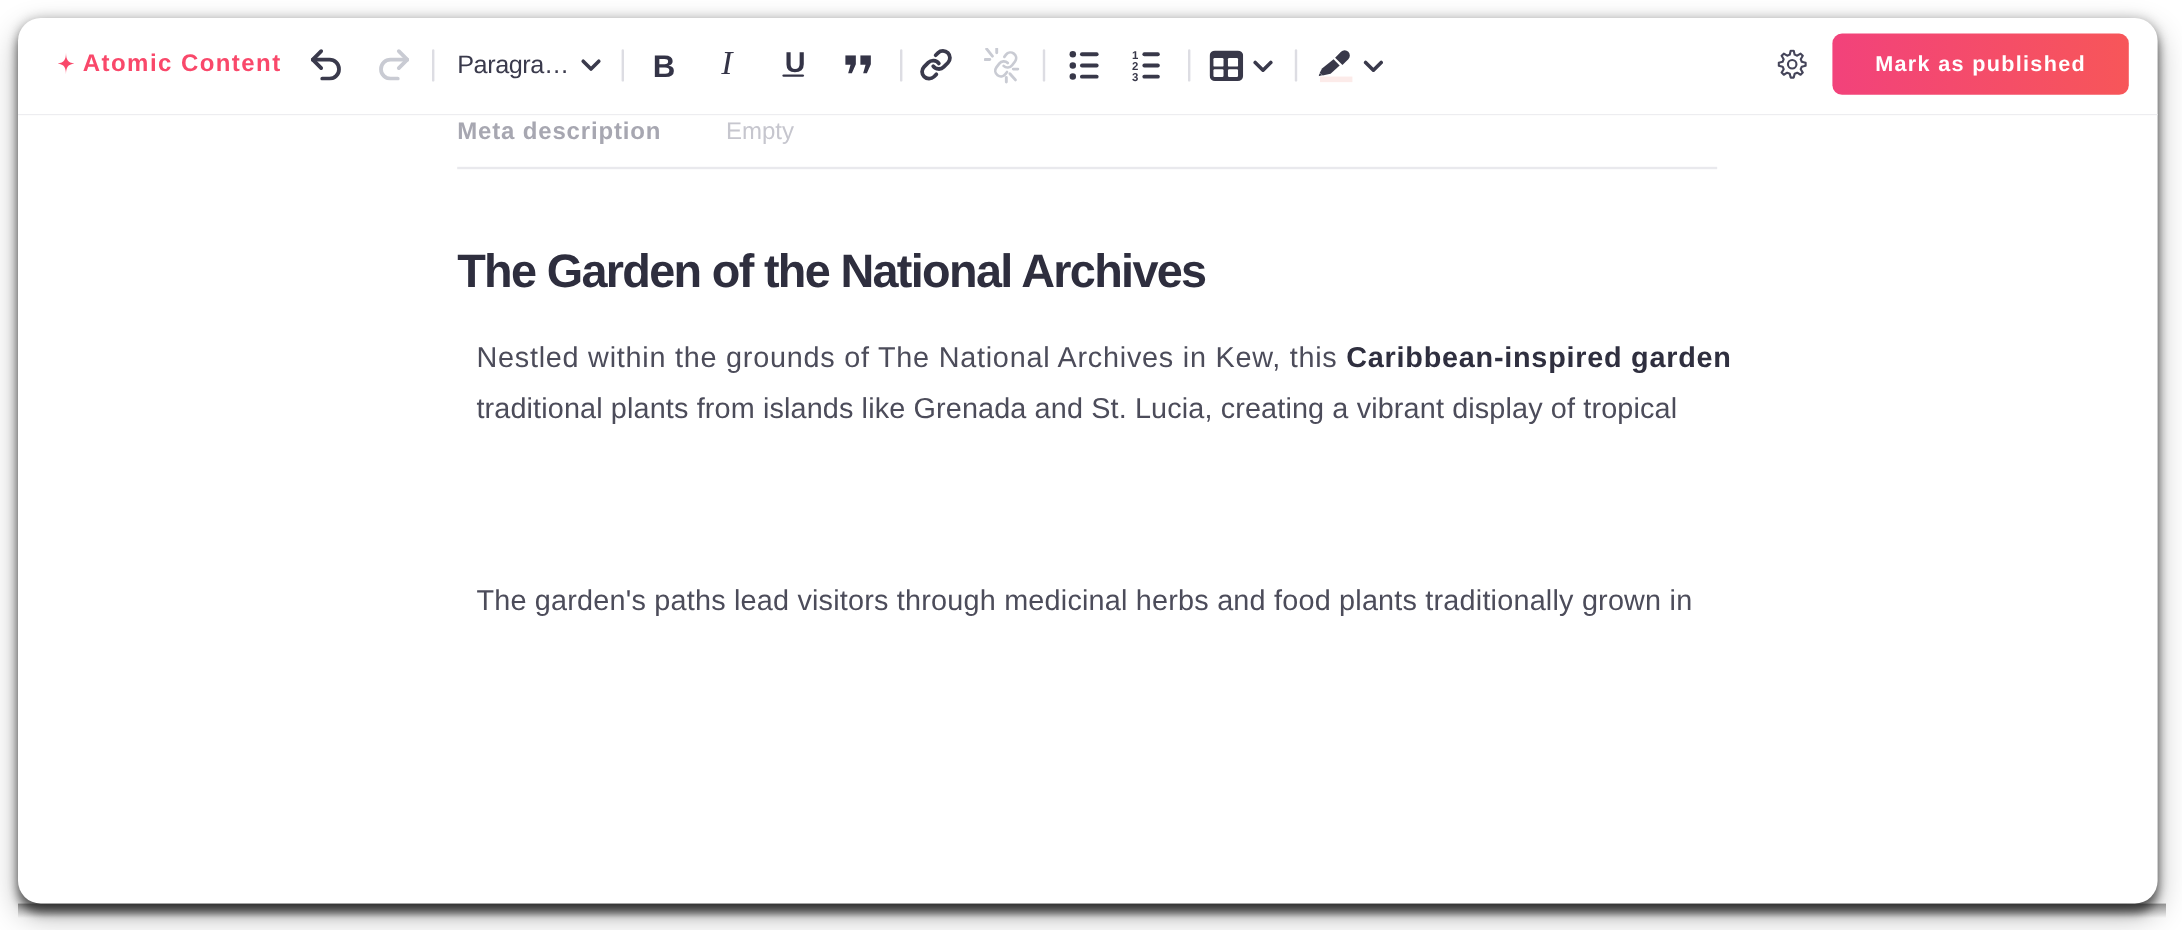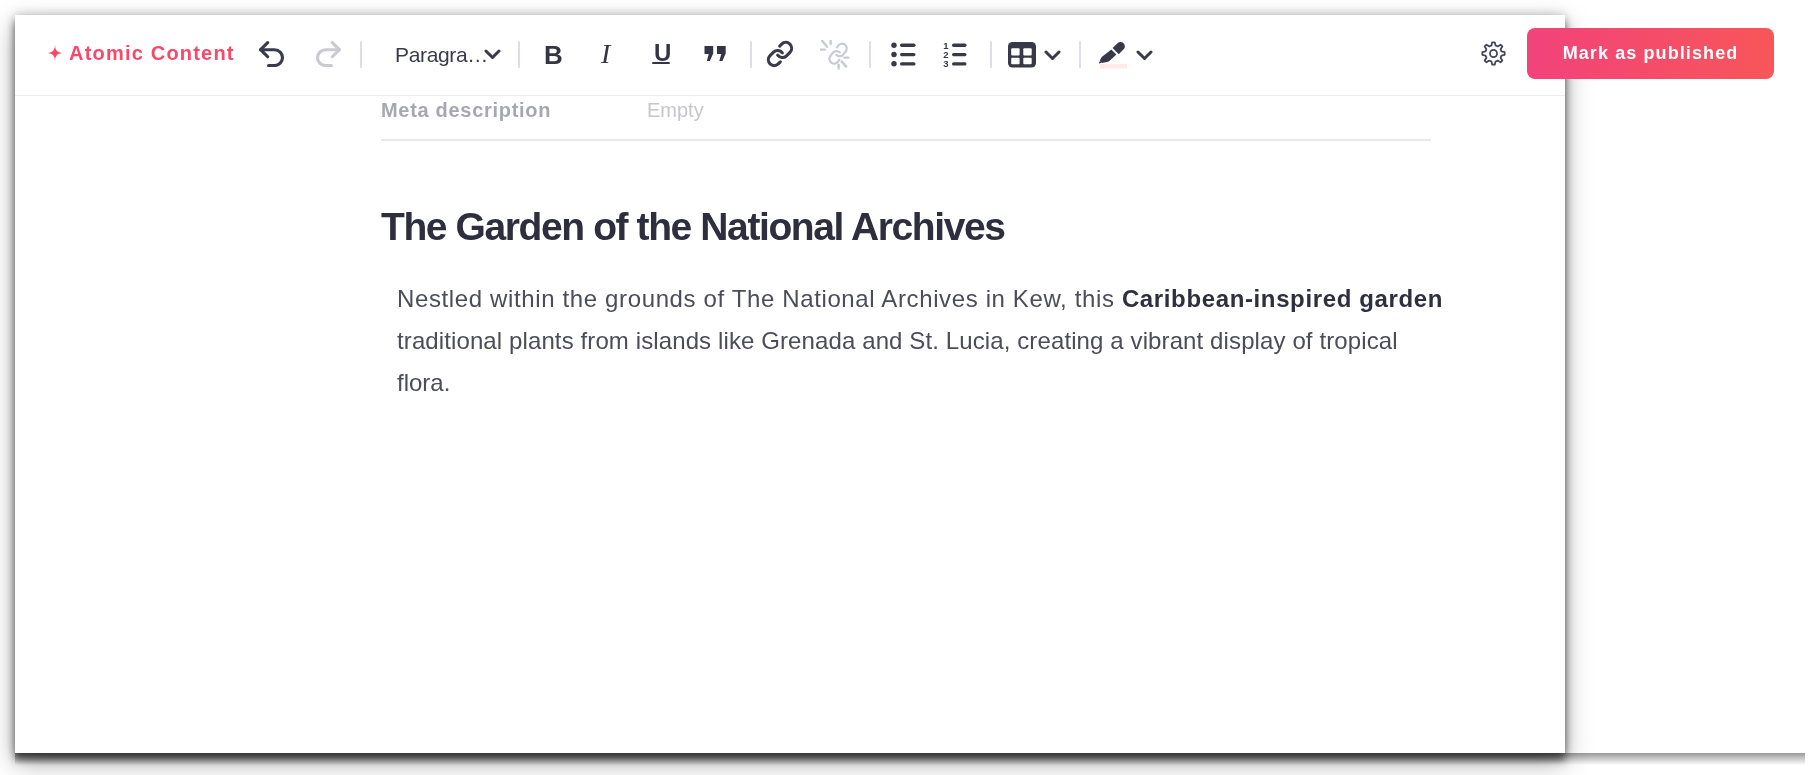--- a/index.html
+++ b/index.html
@@ -1,29 +1,29 @@
 <!DOCTYPE html>
 <html><head>
 <meta charset="utf-8">
 <style>
   html,body{margin:0;padding:0;}
   body{width:1818px;height:775px;background:#fff;overflow:hidden;font-family:"Liberation Sans",sans-serif;}
-  .card{position:absolute;left:15px;top:15px;width:1550px;height:738px;background:#fff;
-        box-shadow:0 7px 8px rgba(0,0,0,.50), 0 10px 26px rgba(0,0,0,.30), 0 0 10px rgba(0,0,0,.22);}
+  .card{position:absolute;left:15px;top:15px;width:1783px;height:738px;background:#fff;
+        box-shadow:0 7px 8px rgba(0,0,0,.50), 0 10px 26px rgba(0,0,0,.30), 0 0 10px rgba(0,0,0,.22);border-radius:19px;}
   .tb{position:absolute;left:0;top:0;width:100%;height:80px;border-bottom:1px solid #ededf0;}
   .abs{position:absolute;}
   .sep{position:absolute;top:26px;width:2px;height:27px;background:#dddde3;border-radius:1px;}
   .atomic{position:absolute;left:54px;top:27px;color:#f9486a;font-weight:bold;font-size:20px;line-height:22px;letter-spacing:1.2px;}
   .chev{stroke:#3a3a4c;stroke-width:3;fill:none;stroke-linecap:round;stroke-linejoin:round;}
   .btn{position:absolute;left:1512px;top:13px;width:247px;height:51px;border-radius:8px;
        background:linear-gradient(90deg,#f2427b,#f75659);color:#fff;font-weight:bold;font-size:18px;
        display:flex;align-items:center;justify-content:center;letter-spacing:1.1px;}
   .meta{position:absolute;left:366px;top:84px;font-size:20px;}
   .meta b{color:#a7a7b1;letter-spacing:0.7px;}
-  .meta span.empty{position:absolute;left:224px;top:0;color:#c6c6ce;font-weight:normal;margin-left:42px;}
+  .meta span.empty{position:absolute;left:224px;top:0;color:#c6c6ce;font-weight:normal;}
   .metaline{position:absolute;left:366px;top:124px;width:1050px;height:2px;background:#e9e9ed;}
   h1{position:absolute;left:366px;top:193px;margin:0;font-size:39px;line-height:38px;color:#2e2e3e;font-weight:bold;letter-spacing:-1.4px;}
   .para{position:absolute;left:366px;width:1200px;font-size:24px;line-height:42px;color:#4c4c5a;}
   .para div{height:42px;white-space:nowrap;margin-left:16px;}
   .para b{color:#2f2f3f;}
 .bshade{position:absolute;left:15px;top:753px;width:1790px;height:12px;background:linear-gradient(rgba(0,0,0,.40),rgba(0,0,0,0));}
 </style>
 </head>
 <body>
 <div class="bshade"></div>
@@ -34,21 +34,21 @@
         </svg>Atomic Content</div>
     <svg class="abs" style="left:244px;top:25px" width="26" height="27" viewBox="0 0 24 24" fill="none" stroke="#3a3a4c" stroke-width="2.9" stroke-linecap="round" stroke-linejoin="round">
         <polyline points="8 15 1.5 8.5 8 2"></polyline>
         <path d="M1.5 8.5 H14.4 a7.3 7.3 0 0 1 0 14.6 H8.8"></path>
       </svg>
     <svg class="abs" style="left:300px;top:25px" width="26" height="27" viewBox="0 0 24 24" fill="none" stroke="#c9cbd3" stroke-width="2.9" stroke-linecap="round" stroke-linejoin="round">
         <polyline points="16 15 22.5 8.5 16 2"></polyline>
         <path d="M22.5 8.5 H9.6 a7.3 7.3 0 0 0 0 14.6 H15.2"></path>
       </svg>
     <div class="sep" style="left:345px"></div>
-    <div class="abs" style="left:366px;top:29px;font-size:21px;color:#3a3a4c;line-height:22px;letter-spacing:-0.35px;margin-left:14px;">Paragra…</div>
+    <div class="abs" style="left:366px;top:29px;font-size:21px;color:#3a3a4c;line-height:22px;letter-spacing:-0.35px;">Paragra…</div>
     <svg class="abs" style="left:469px;top:34px" width="17" height="11" viewBox="0 0 17 11">
         <polyline points="2 2 8.5 8.5 15 2" class="chev"></polyline>
       </svg>
     <div class="sep" style="left:503px"></div>
     <div class="abs" style="left:529px;top:27px;font-size:26px;font-weight:bold;color:#343447;line-height:26px;">B</div>
     <div class="abs" style="left:586px;top:26px;font-size:28px;font-family:'Liberation Serif',serif;font-style:italic;color:#343447;line-height:26px;">I</div>
     <div class="abs" style="left:639px;top:25px;font-size:24px;font-weight:bold;color:#343447;line-height:26px;">U</div>
     <div class="abs" style="left:637px;top:46.8px;width:17.5px;height:2.3px;background:#343447;border-radius:1px;"></div>
     <svg class="abs" style="left:689px;top:31px" width="22" height="16" viewBox="0 0 22 16" fill="#343447">
         <path d="M0.5 0 h8.7 v7.6 l-3.3 7.4 h-3.1 l2-7 h-4.3 z"></path>
@@ -116,17 +116,17 @@
         <circle cx="12" cy="12" r="3.4"></circle>
       </svg>
     <div class="btn">Mark as published</div>
   </div>
   <div class="meta"><b>Meta description</b><span class="empty">Empty</span></div>
   <div class="metaline"></div>
   <h1>The Garden of the National Archives</h1>
   <div class="para" style="top:263px">
       <div style="letter-spacing:.63px">Nestled within the grounds of The National Archives in Kew, this <b>Caribbean-inspired garden</b></div>
       <div style="letter-spacing:.11px">traditional plants from islands like Grenada and St. Lucia, creating a vibrant display of tropical</div>
-      <div>flora.</div>
     </div>
   <div class="para" style="top:465px">
+      <div style="letter-spacing:.17px">The garden's paths lead visitors through medicinal herbs and food plants traditionally grown in</div>
     </div>
 </div>
 
 </body></html>

